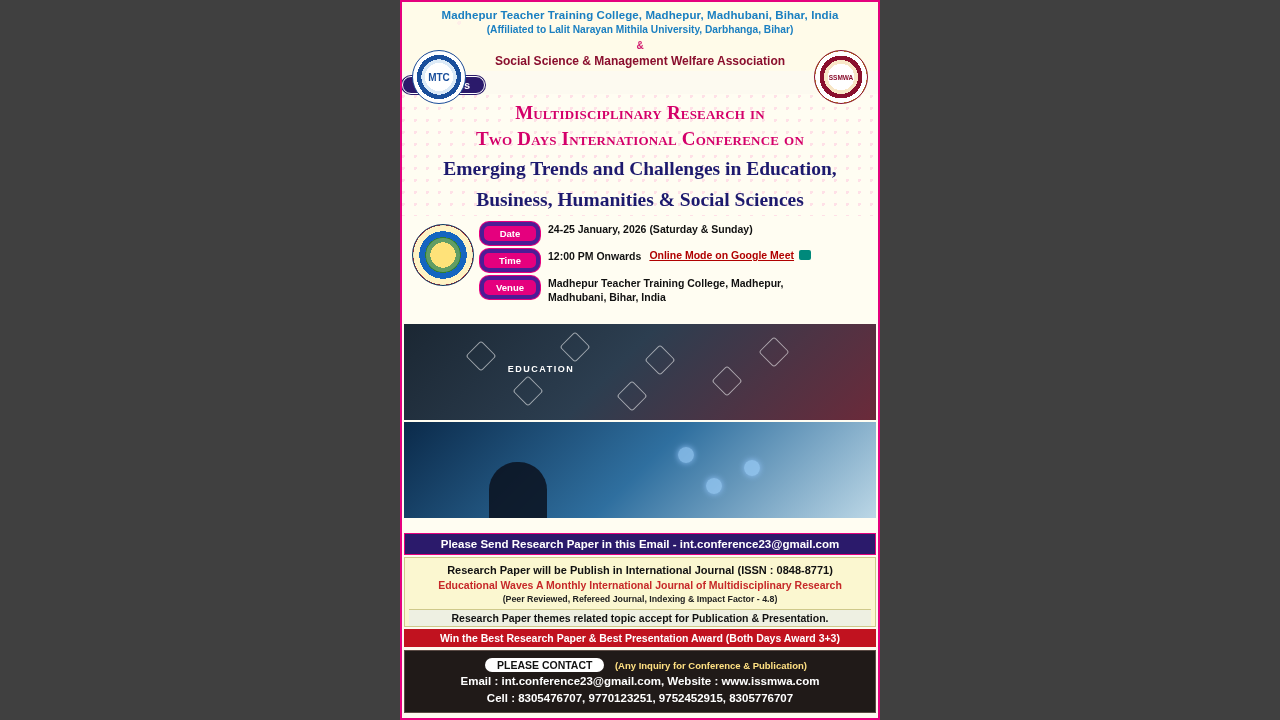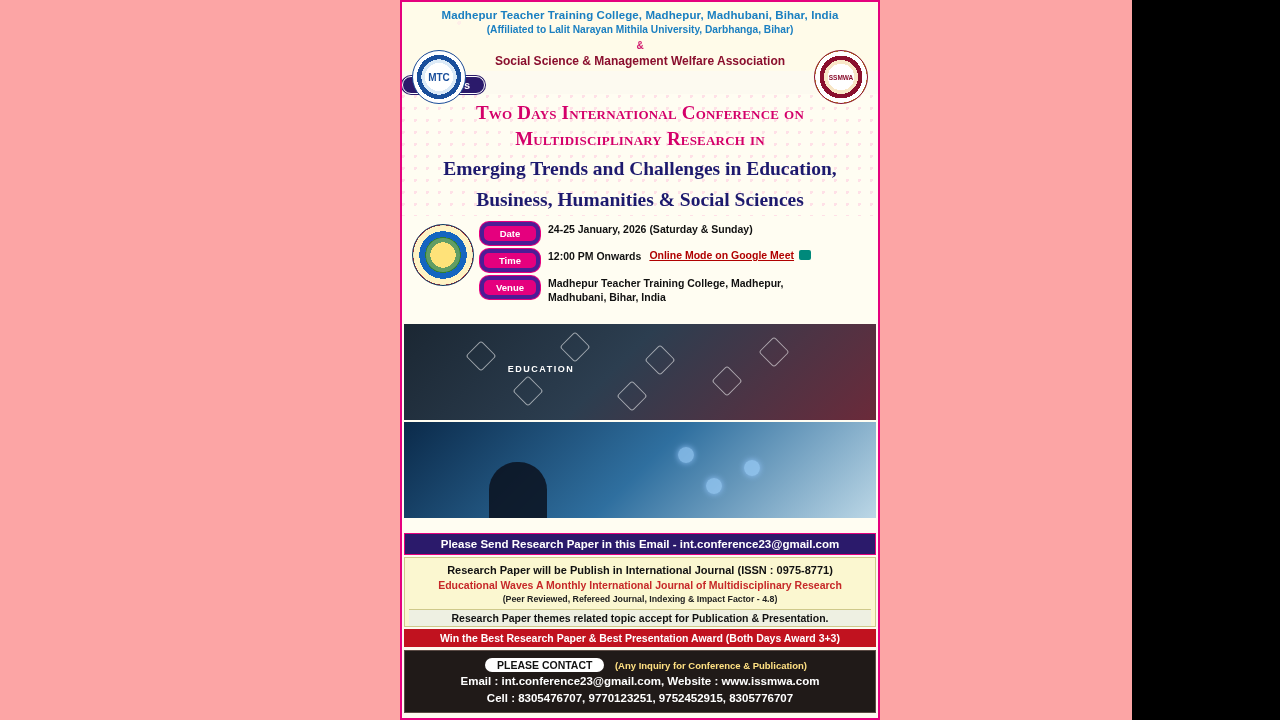--- a/index.html
+++ b/index.html
@@ -6,23 +6,23 @@
     margin: 0;
     padding: 0;
     background: #000000;
     width: 1280px;
     height: 720px;
     overflow: hidden;
     font-family: "Liberation Sans", sans-serif;
   }
   .stage {
     position: relative;
-    width: 1132px;
+    width: 1280px;
     height: 720px;
-    background: #fca5a5;
+    background: #404040;
   }
   .poster {
     position: absolute;
     left: 400px;
     top: 0px;
     width: 480px;
     height: 720px;
     background: #fdfaf0;
     border: 2px solid #e5007e;
     box-sizing: border-box;
@@ -382,22 +382,22 @@
       <div class="affil-line">(Affiliated to Lalit Narayan Mithila University, Darbhanga, Bihar)</div>
       <div class="amp">&amp;</div>
       <div class="assoc-line">Social Science &amp; Management Welfare Association</div>
     </div>
 
     <div class="organizes-wrap">
       <span class="organizes">Organizes</span>
     </div>
 
     <div class="title-block">
+      <div class="t1">Multidisciplinary Research in</div>
       <div class="t1">Two Days International Conference on</div>
-      <div class="t1">Multidisciplinary Research in</div>
       <div class="t2">Emerging Trends and Challenges in Education,</div>
       <div class="t2">Business, Humanities &amp; Social Sciences</div>
     </div>
 
     <div class="details">
       <div class="seal"></div>
 
       <div class="row">
         <span class="pill">Date</span>
         <span class="rowtext">24-25 January, 2026 (Saturday &amp; Sunday)</span>
@@ -462,21 +462,21 @@
         <div class="cap ssh">
           <span>SOCIAL SCIENCE</span><br>
           <span>&amp; HUMANITIES</span>
         </div>
       </div>
     </div>
 
     <div class="email-bar">Please Send Research Paper in this Email - int.conference23@gmail.com</div>
 
     <div class="journal">
-      <div class="j1">Research Paper will be Publish in International Journal (ISSN : 0975-8771)</div>
+      <div class="j1">Research Paper will be Publish in International Journal (ISSN : 0848-8771)</div>
       <div class="j2">Educational Waves A Monthly International Journal of Multidisciplinary Research</div>
       <div class="j3">(Peer Reviewed, Refereed Journal, Indexing &amp; Impact Factor - 4.8)</div>
       <div class="j4">Research Paper themes related topic accept for Publication &amp; Presentation.</div>
     </div>
     <div class="award">Win the Best Research Paper &amp; Best Presentation Award (Both Days Award 3+3)</div>
 
     <div class="contact">
       <div>
         <span class="contact-head">PLEASE CONTACT</span>
         <span class="contact-note">(Any Inquiry for Conference &amp; Publication)</span>

